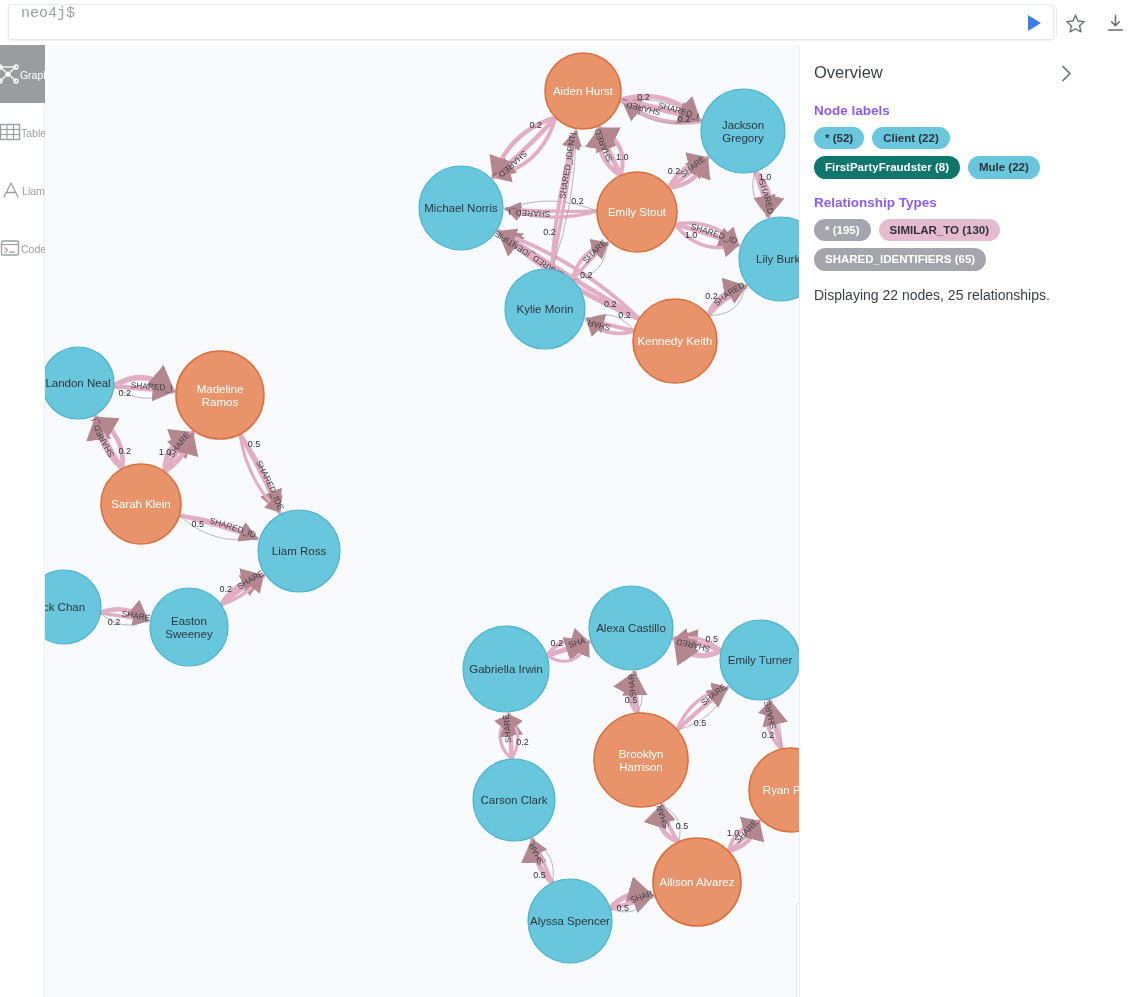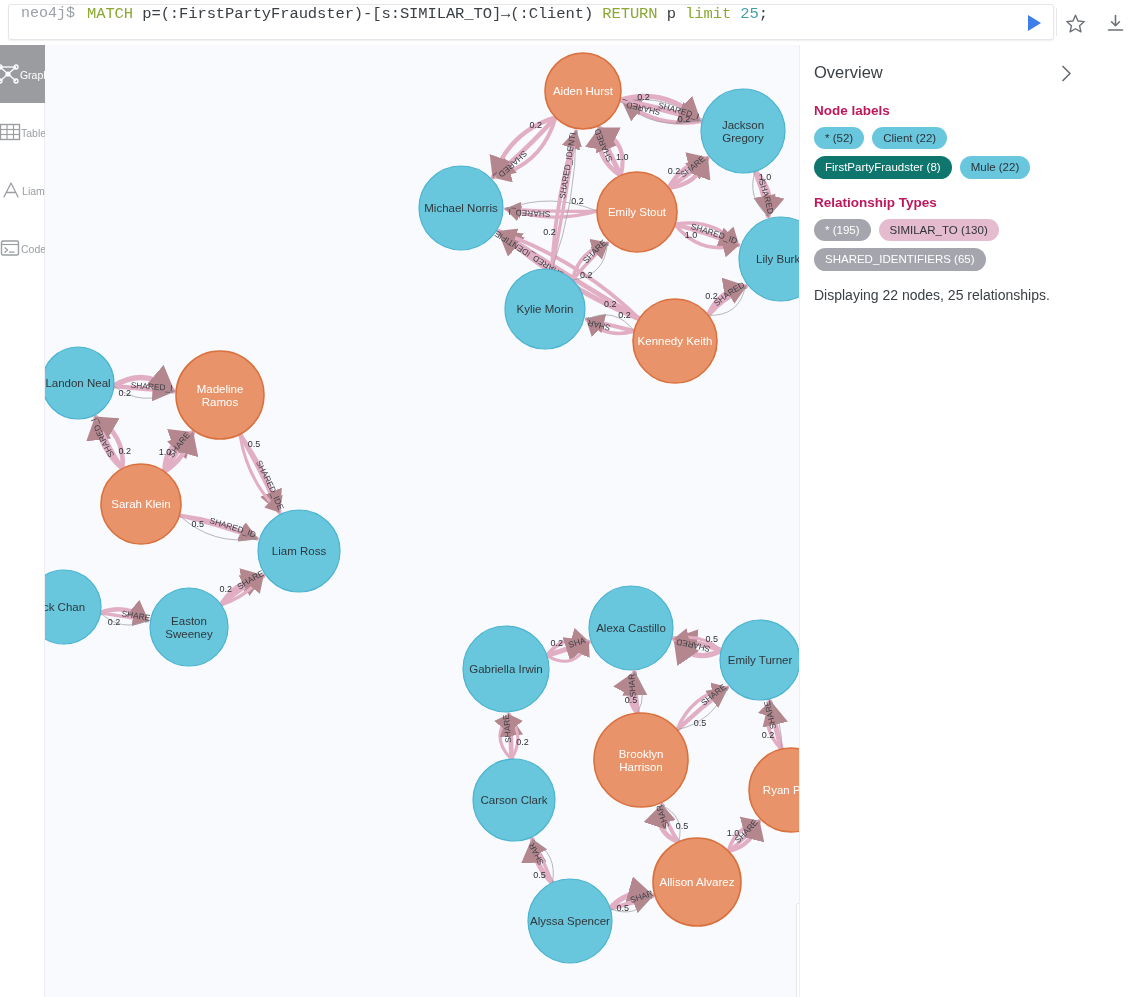--- a/index.html
+++ b/index.html
@@ -120,30 +120,30 @@
     padding: 18px 22px 0 14px;
   }
   #sb-head {
     display: flex; align-items: flex-start; justify-content: space-between;
     margin-bottom: 18px;
   }
   #sb-title { font-size: 16.5px; color: #3b4045; font-weight: 400; }
   #sb-chevron { color:#6b7076; cursor:pointer; line-height:1; padding-top:2px; }
 
   .sb-section-title {
-    font-size: 13.5px; font-weight: bold; color: #be185d;
+    font-size: 13.5px; font-weight: bold; color: #8b5cf6;
     margin: 8px 0 9px 0;
   }
   .pill-row { display: flex; flex-wrap: wrap; gap: 7px 8px; margin-bottom: 16px; }
   .pill {
     display: inline-flex; align-items: center;
     border-radius: 13px;
     padding: 4px 11px;
     font-size: 11.5px;
-    font-weight: normal;
+    font-weight: bold;
     line-height: 1.25;
     cursor: pointer;
     white-space: nowrap;
   }
   .pill-blue   { background:#68c6dd; color:#2e3338; }
   .pill-orange { background:#0f766e; color:#ffffff; }
   .pill-gray   { background:#a5a6ad; color:#ffffff; }
   .pill-pink   { background:#e5bccf; color:#2e3338; }
 
   #displaying {
@@ -151,21 +151,20 @@
   }
 </style>
 </head>
 <body>
 
 <div id="app">
 
   <div id="editor-bar">
     <div id="editor-frame">
       <span id="prompt">neo4j$</span>
-      <span id="query"><span class="kw">MATCH</span><span class="plain"> p=(:FirstPartyFraudster)-[s:SIMILAR_TO]→(:Client) </span><span class="kw">RETURN</span><span class="plain"> p </span><span class="kw">limit</span><span class="plain"> </span><span class="num">25</span><span class="punc">;</span></span>
     </div>
 
     <svg id="run-btn" viewBox="0 0 22 22">
       <polygon points="6,3 19,11 6,19" fill="#3f7ee8"></polygon>
     </svg>
 
     <div class="icon-div" id="div1"></div>
 
     <svg id="fav-btn" viewBox="0 0 24 24">
       <polygon points="12,2.5 14.9,9.1 22,9.8 16.7,14.6 18.2,21.5 12,18 5.8,21.5 7.3,14.6 2,9.8 9.1,9.1" fill="none" stroke="#6b7076" stroke-width="1.6" stroke-linejoin="round"></polygon>

